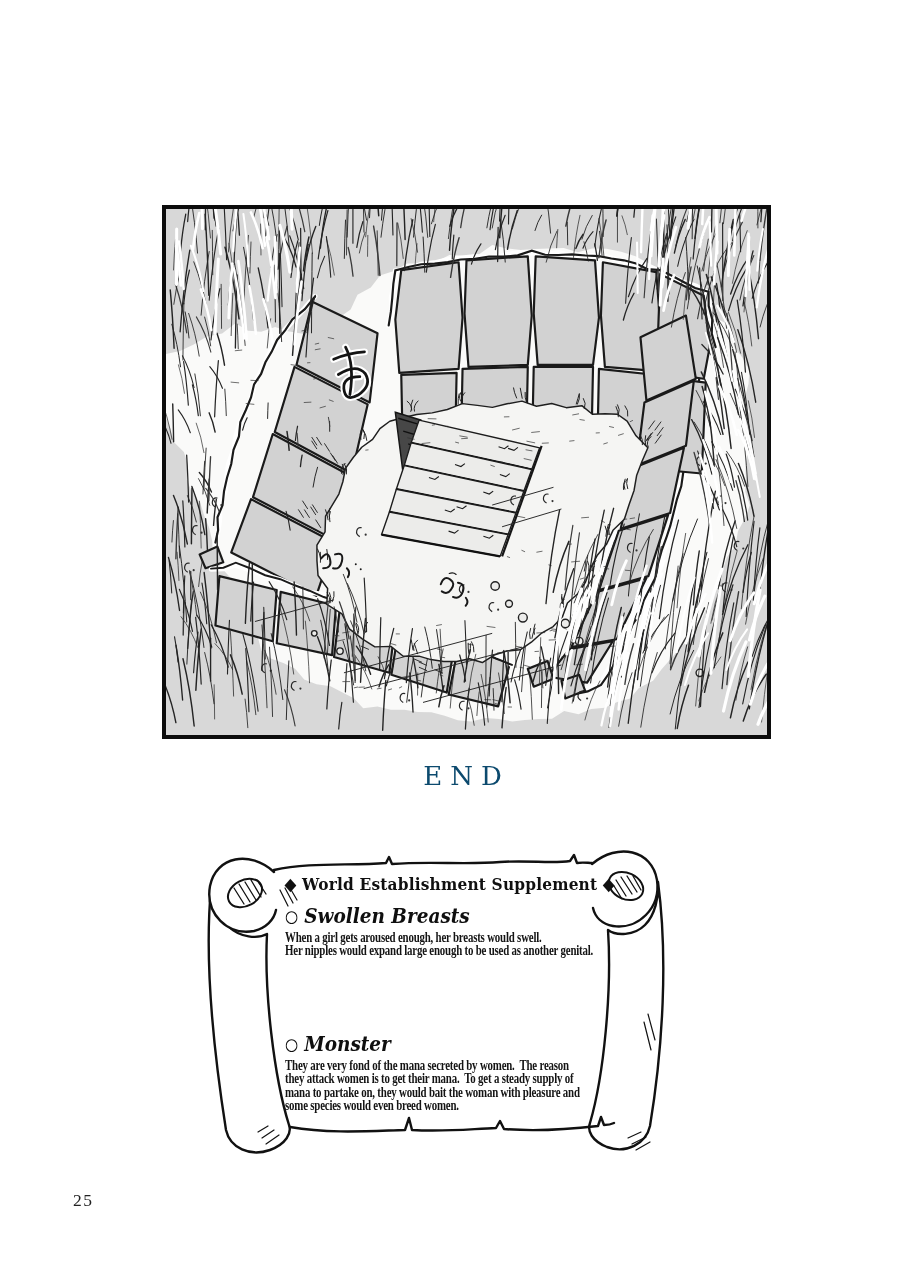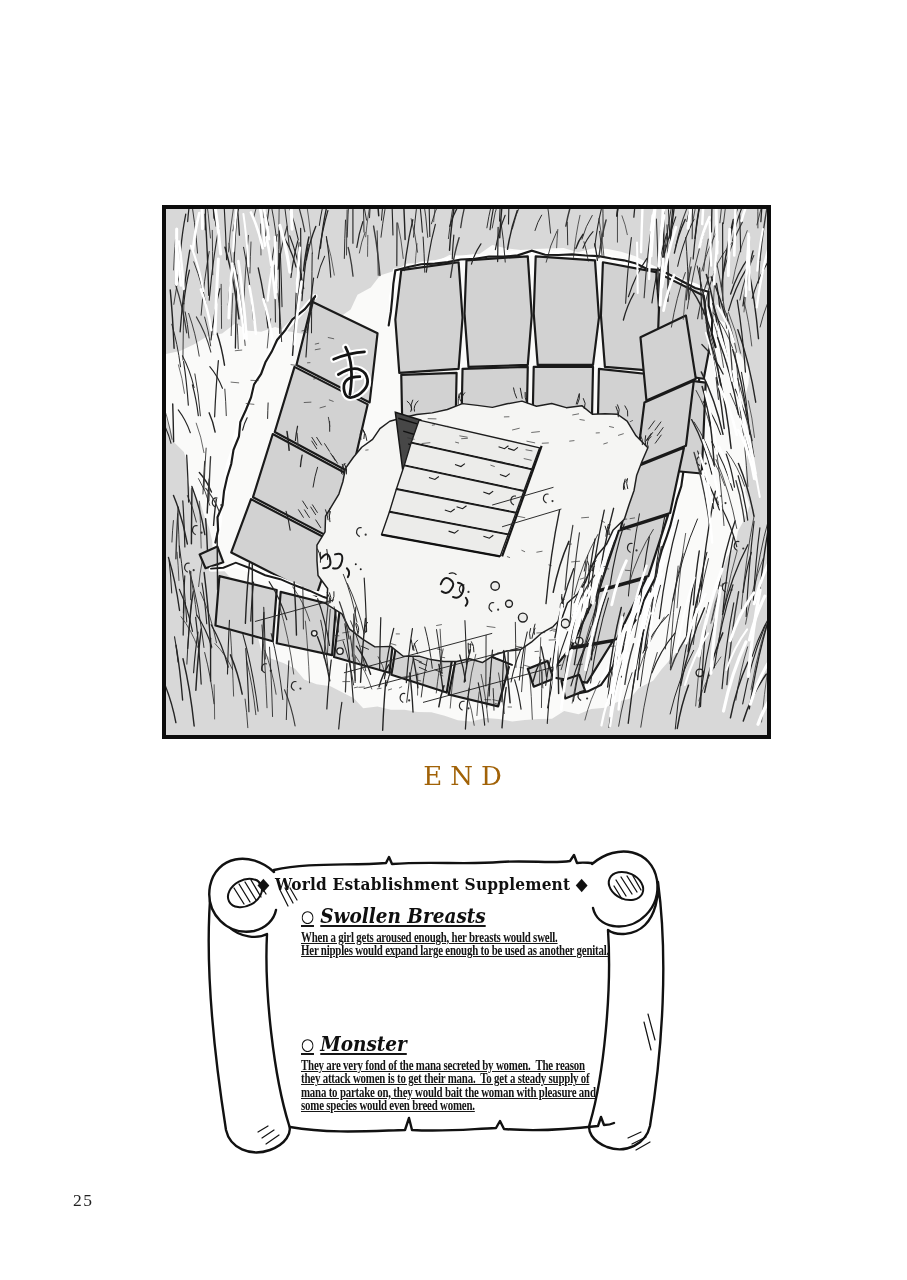--- a/index.html
+++ b/index.html
@@ -8,33 +8,33 @@
     font-family:"Liberation Serif",serif;color:#161616;overflow:hidden;
   }
   .panel{
     position:absolute;left:162px;top:205px;width:609px;height:534px;
     border:4px solid #0c0c0c;box-sizing:border-box;background:#fff;
   }
   .panel svg{display:block;width:100%;height:100%;}
   .end-label{
     position:absolute;left:162px;top:761px;width:609px;text-align:center;
     font-family:"DejaVu Serif",serif;font-size:26px;letter-spacing:8px;
-    color:#a16207;
+    color:#0c4a6e;
   }
   .scroll{position:absolute;left:200px;top:842px;width:470px;height:335px;}
   .scroll .scroll-art{position:absolute;left:0;top:0;width:470px;height:335px;}
   .scroll-title{
-    position:absolute;left:35px;top:32px;width:430px;text-align:left;
+    position:absolute;left:35px;top:32px;width:430px;text-align:center;
   }
   .scroll-title span{
     display:inline-block;transform:scaleX(.88);
     font-family:"DejaVu Serif",serif;font-weight:bold;font-size:17.5px;
     letter-spacing:.2px;color:#101010;white-space:nowrap;
   }
-  .scroll-section{position:absolute;left:101px;width:340px;text-decoration:underline;}
+  .scroll-section{position:absolute;left:85px;width:340px;}
   .s1{top:63px;} .s2{top:121px;} .s3{top:191px;}
   .sec-heading{
     font-family:"DejaVu Serif",serif;font-style:italic;font-weight:bold;
     font-size:20.5px;line-height:22px;transform:scaleX(.9);transform-origin:left top;
     white-space:nowrap;color:#0f0f0f;
   }
   .sec-heading .marker{
     font-style:normal;font-weight:normal;font-size:16.5px;margin-right:7px;
     position:relative;top:-1px;
   }

